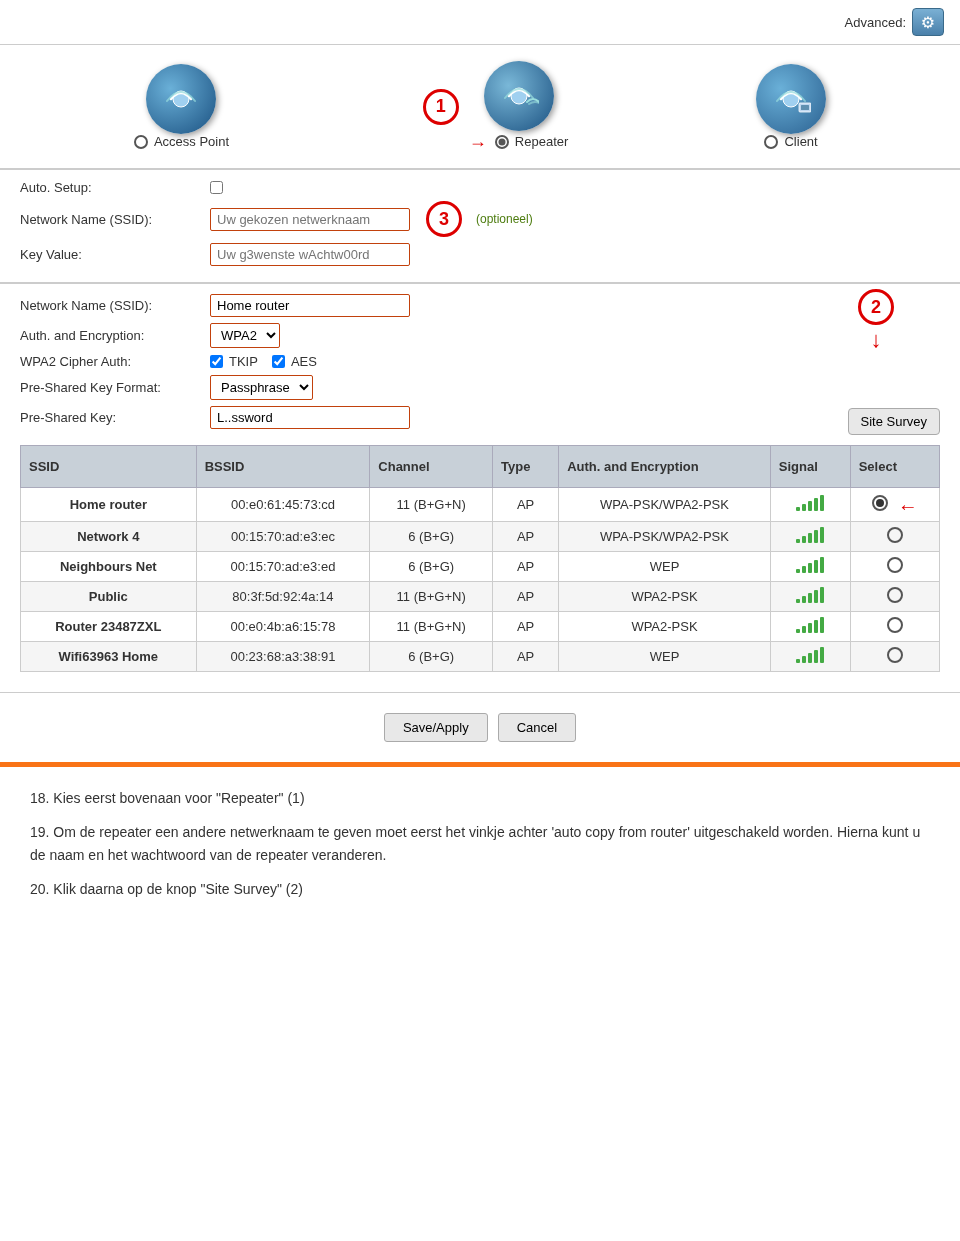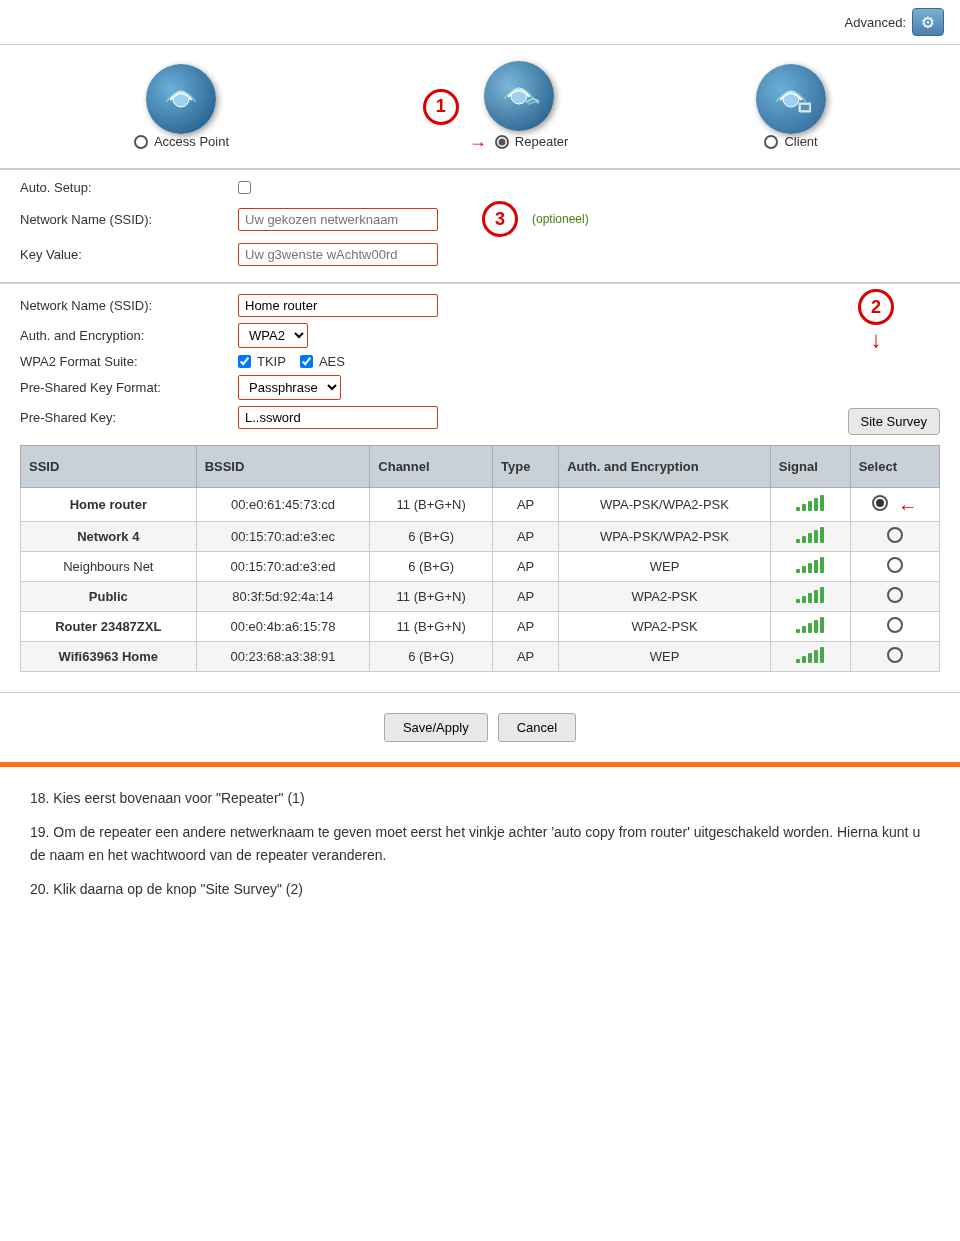--- a/index.html
+++ b/index.html
@@ -111,21 +111,20 @@
     }
 
     .form-section {
       padding: 10px 20px;
       border-bottom: 1px solid #ccc;
     }
     .form-row {
       display: flex;
       align-items: center;
       margin-bottom: 6px;
-      gap: 28px;
     }
     .form-label {
       width: 190px;
       font-size: 13px;
       color: #333;
     }
     .form-control {
       font-size: 13px;
       border: 1px solid #c2410c;
       padding: 3px 6px;
@@ -371,21 +370,21 @@
     <span class="form-label">Network Name (SSID):</span>
     <input type="text" class="form-control form-input" value="Home router" style="">
   </div>
   <div class="form-row">
     <span class="form-label">Auth. and Encryption:</span>
     <select class="form-control">
       <option>WPA2</option>
     </select>
   </div>
   <div class="form-row">
-    <span class="form-label">WPA2 Format Suite:</span>
+    <span class="form-label">WPA2 Cipher Auth:</span>
     <div class="checkbox-row">
       <input type="checkbox" checked="" style="">
       <span>TKIP</span>
       <input type="checkbox" checked="" style="margin-left: 8px;">
       <span>AES</span>
     </div>
   </div>
   <div class="form-row">
     <span class="form-label">Pre-Shared Key Format:</span>
     <select class="form-control">
@@ -449,21 +448,21 @@
               <div class="bar" style="height:7px;background:#4a4;"></div>
               <div class="bar" style="height:10px;background:#4a4;"></div>
               <div class="bar" style="height:13px;background:#4a4;"></div>
               <div class="bar" style="height:16px;background:#4a4;"></div>
             </div></td>
     <td>
       <span class="radio-dot"></span>
     </td>
   </tr>
         <tr>
-    <td style="font-weight:normal;">Neighbours Net</td>
+    <td style="font-weight:bold;">Neighbours Net</td>
     <td>00:15:70:ad:e3:ed</td>
     <td>6 (B+G)</td>
     <td>AP</td>
     <td>WEP</td>
     <td><div class="signal-bars">
               <div class="bar" style="height:4px;background:#4a4;"></div>
               <div class="bar" style="height:7px;background:#4a4;"></div>
               <div class="bar" style="height:10px;background:#4a4;"></div>
               <div class="bar" style="height:13px;background:#4a4;"></div>
               <div class="bar" style="height:16px;background:#4a4;"></div>

